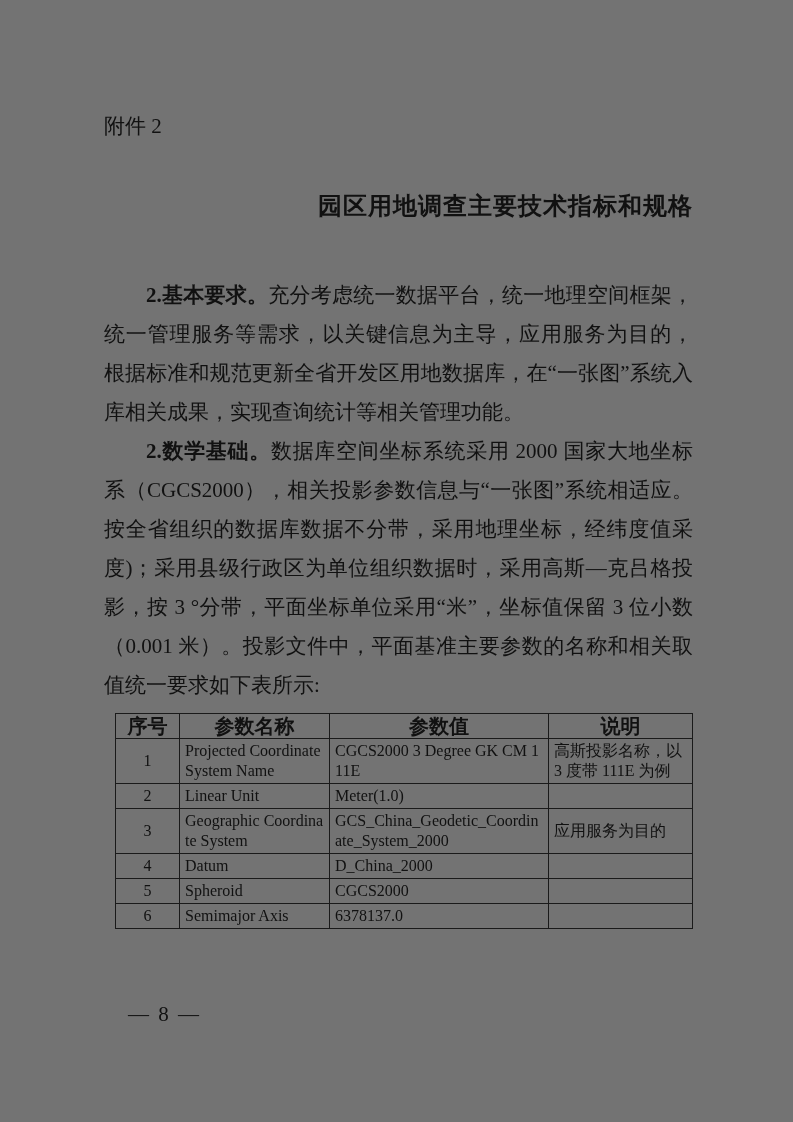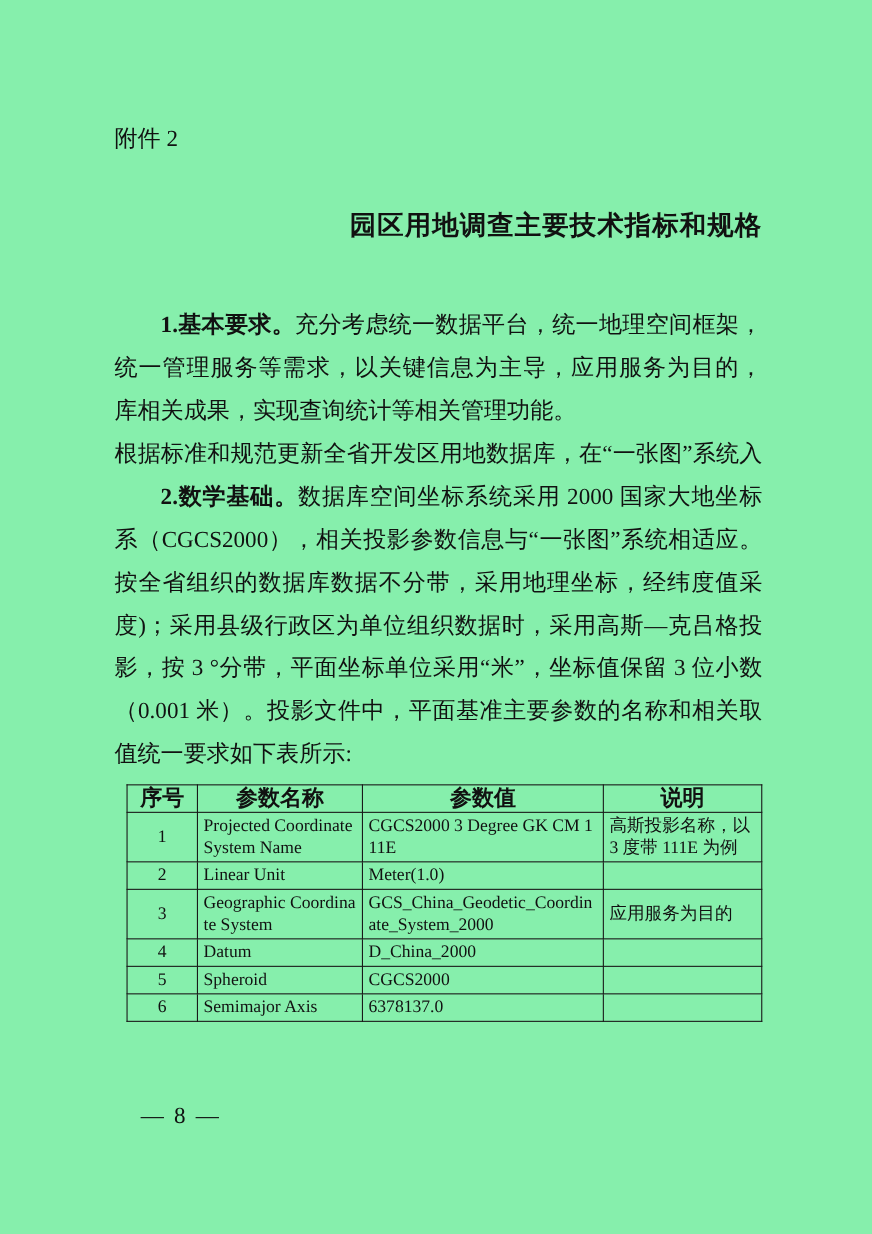--- a/index.html
+++ b/index.html
@@ -1,21 +1,21 @@
 <!DOCTYPE html>
 <html><head>
 <meta charset="utf-8">
 <style>
   html, body { margin: 0; padding: 0; background: #ffffff; }
   .page {
     position: relative;
     width: 793px;
     height: 1122px;
     margin: 0 auto;
-    background: #86efac;
+    background: #737373;
     color: #111;
     font-family: "Liberation Serif", "DejaVu Serif", serif;
     overflow: hidden;
   }
   .content { margin-left: 104px; margin-right: 100px; }
   .attachment-label {
     padding-top: 112px;
     font-size: 21px;
     line-height: 28px;
   }
@@ -79,24 +79,24 @@
 <body>
 
 <div class="page">
   <div class="content">
 
     <div class="attachment-label">附件 2</div>
 
     <div class="doc-title">园区用地调查主要技术指标和规格</div>
 
     <div class="para-1">
-      <div class="line indent"><span class="lead">1.基本要求。</span><span>充分考虑统一数据平台，统一地理空间框架，</span></div>
+      <div class="line indent"><span class="lead">2.基本要求。</span><span>充分考虑统一数据平台，统一地理空间框架，</span></div>
       <div class="line">统一管理服务等需求，以关键信息为主导，应用服务为目的，</div>
+      <div class="line">根据标准和规范更新全省开发区用地数据库，在“一张图”系统入</div>
       <div class="line last">库相关成果，实现查询统计等相关管理功能。</div>
-      <div class="line">根据标准和规范更新全省开发区用地数据库，在“一张图”系统入</div>
     </div>
 
     <div class="para-2">
       <div class="line indent"><span class="lead">2.数学基础。</span><span>数据库空间坐标系统采用 2000 国家大地坐标</span></div>
       <div class="line">系（CGCS2000），相关投影参数信息与“一张图”系统相适应。</div>
       <div class="line">按全省组织的数据库数据不分带，采用地理坐标，经纬度值采</div>
       <div class="line">度)；采用县级行政区为单位组织数据时，采用高斯—克吕格投</div>
       <div class="line">影，按 3 °分带，平面坐标单位采用“米”，坐标值保留 3 位小数</div>
       <div class="line">（0.001 米）。投影文件中，平面基准主要参数的名称和相关取</div>
       <div class="line last">值统一要求如下表所示:</div>

